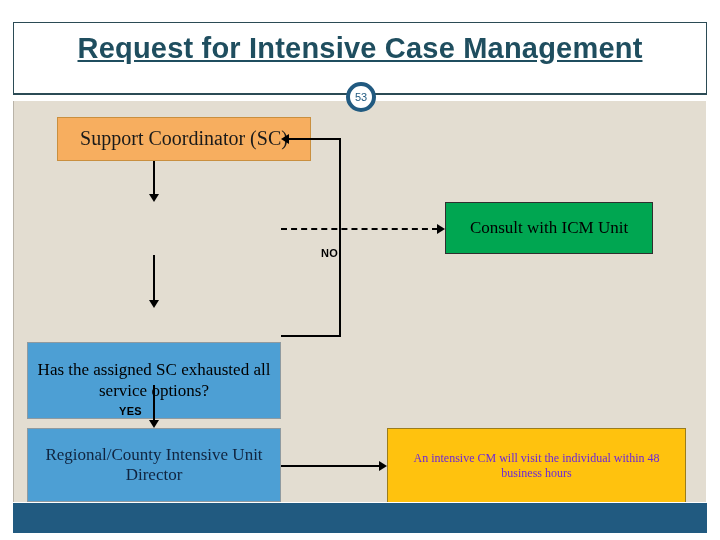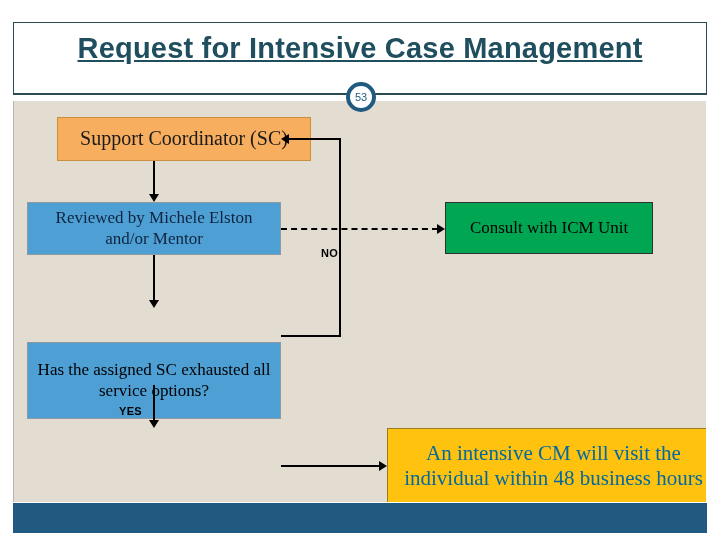--- a/index.html
+++ b/index.html
@@ -142,25 +142,25 @@
     font-size: 17px;
   }
   .node-consult {
     left: 431px; top: 101px; width: 208px; height: 52px;
     background: #00a651;
     border: 1px solid #2f2f2f;
     color: #000000;
     font-size: 17px;
   }
   .node-visit {
-    left: 373px; top: 327px; width: 333px; height: 75px;
+    left: 373px; top: 327px; width: 299px; height: 75px;
     background: #ffc20e;
     border: 1px solid #9a7c1e;
-    color: #0369a1;
-    font-size: 21px;
+    color: #6d28d9;
+    font-size: 12px;
   }
 
   
   .conn {
     position: absolute;
     background: #000000;
   }
   .v-line { width: 2px; }
   .h-line { height: 2px; }
 
@@ -211,24 +211,24 @@
   <div id="page-title">Request for Intensive Case Management</div>
 
   <div id="page-badge">
     <span>53</span>
   </div>
 
   <div id="canvas">
 
     <div class="node node-sc">Support Coordinator (SC)</div>
 
-    <div class="node node-review">Reviewed by Michele Elston and/or Mentor</div>
 
     <div class="node node-decision">Has the assigned SC exhausted all service options?</div>
 
+    <div class="node node-director">Regional/County Intensive Unit Director</div>
 
     <div class="node node-consult">Consult with ICM Unit</div>
 
     <div class="node node-visit">An intensive CM will visit the individual within 48 business hours</div>
 
     <div class="conn v-line" style="left:139px; top:60px; height:34px;"></div>
     <div class="arrowhead-down" style="left:135px; top:93px;"></div>
 
     <div class="conn v-line" style="left:139px; top:154px; height:46px;"></div>
     <div class="arrowhead-down" style="left:135px; top:199px;"></div>

